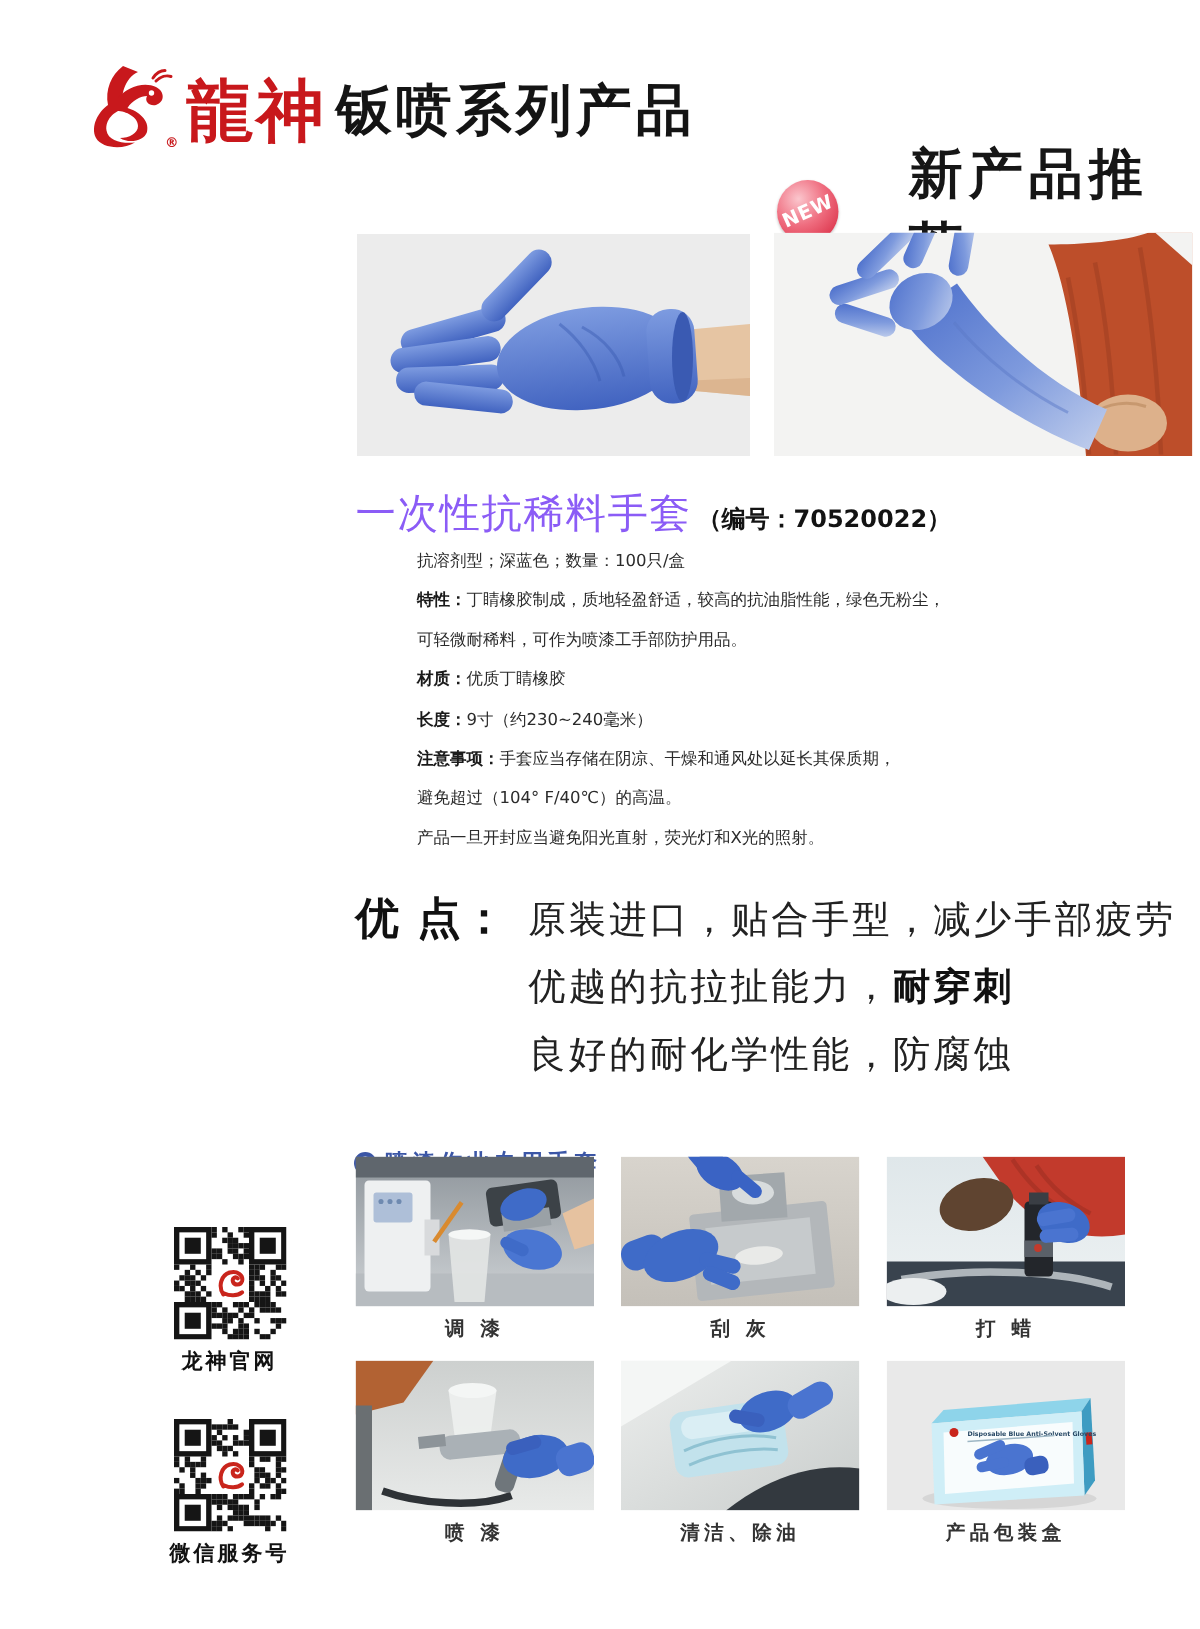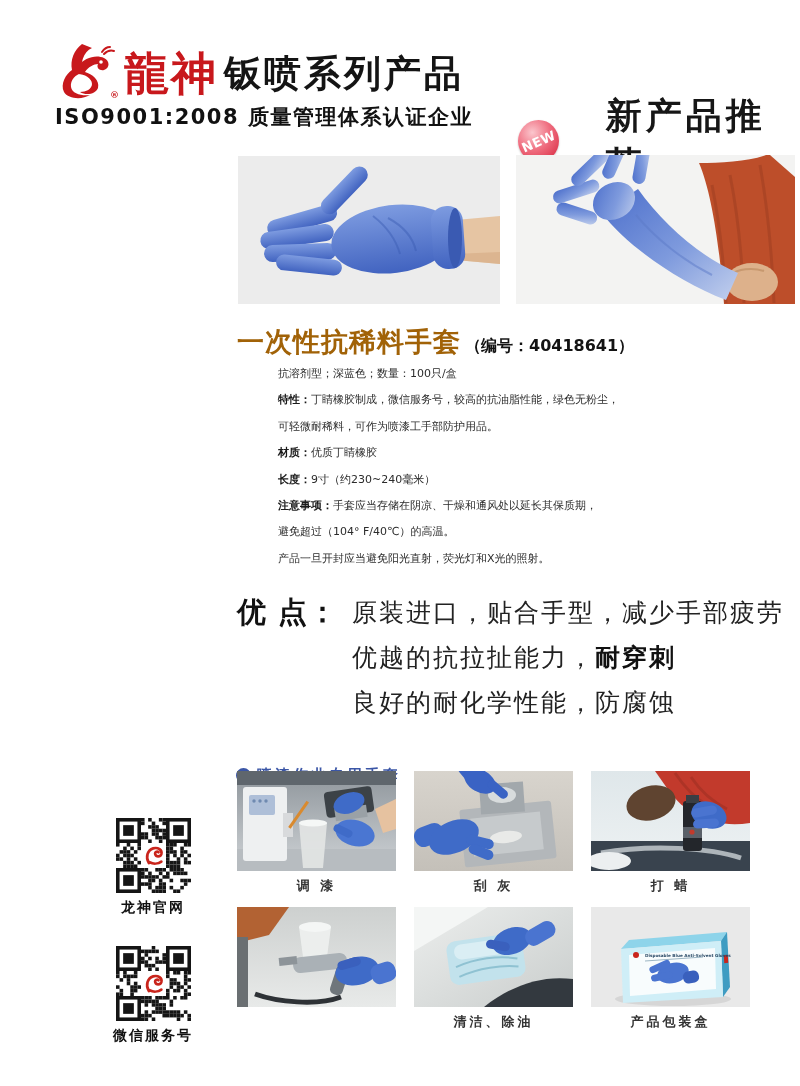--- a/index.html
+++ b/index.html
@@ -19,21 +19,21 @@
     display:flex;align-items:center;justify-content:center;box-shadow:0 1px 2px rgba(0,0,0,.25);}
   .new-badge span{color:#fff;font-weight:900;font-size:13px;transform:rotate(-24deg);letter-spacing:.5px;}
   .promo-title{font-size:36px;font-weight:900;letter-spacing:4px;color:#161616;margin-left:37px;}
 
   
   .hero{position:absolute;overflow:hidden;}
   .hero svg{display:block;}
 
   
   .title-row{position:absolute;left:237px;top:324px;display:flex;align-items:baseline;}
-  .product-title{font-size:27px;font-weight:700;letter-spacing:1px;color:#a16207;}
+  .product-title{font-size:27px;font-weight:400;letter-spacing:1px;color:#8b5cf6;}
   .product-code{font-size:16px;font-weight:800;margin-left:4px;color:#131313;}
   .specs{position:absolute;left:254px;top:361px;width:545px;font-size:11px;line-height:26.4px;color:#2b2b2b;margin-left:24px;}
   .specs b{color:#1a1a1a;}
   .advantages{position:absolute;left:237px;top:590px;display:flex;}
   .adv-label{font-size:29px;font-weight:900;color:#111;line-height:45px;letter-spacing:1px;}
   .adv-lines{margin-left:14px;font-size:25px;line-height:45px;letter-spacing:2px;color:#222;}
   .adv-lines .bold{font-weight:900;color:#111;}
 
   
   .section-head{position:absolute;left:236px;top:742px;display:flex;align-items:center;gap:6px;margin-top:24px;}
@@ -62,21 +62,20 @@
         <path d="M30,4 C22,10 18,20 20,30 C14,34 8,44 12,52 C16,59 30,60 38,55 C30,56 20,54 19,47 C18,40 24,34 30,33 C28,24 31,12 40,8 Z" fill="#c8181c"></path>
         <path d="M26,26 C32,18 44,14 52,18 C58,21 58,28 52,30 C48,31 44,28 46,24 C42,24 36,27 33,32 C40,34 48,40 46,48 C44,54 34,56 28,52 C34,52 40,49 40,44 C40,38 32,34 26,34 Z" fill="#c8181c"></path>
         <circle cx="49" cy="22" r="1.8" fill="#fff"></circle>
         <path d="M52,14 C55,11 59,10 62,11 M50,12 C52,9 55,7 58,7" stroke="#c8181c" stroke-width="2" fill="none" stroke-linecap="round"></path>
         <text x="58" y="58" font-size="9" fill="#c8181c" font-weight="bold">®</text>
       </svg>
     </span>
     <span class="brand-name">龍神</span>
     <span class="series-title">钣喷系列产品</span>
   </div>
-  <div class="cert-line">ISO9001:2008 质量管理体系认证企业</div>
 
   <div class="promo">
     <div class="new-badge">
       <span>NEW</span>
     </div>
     <div class="promo-title">新产品推荐</div>
   </div>
 
   <div class="hero" style="left:238px;top:156px;width:262px;height:148px;">
     <svg width="262" height="148" viewBox="0 0 262 148">
@@ -126,26 +125,26 @@
         <rect x="50" y="6" width="48" height="13" rx="6.5" transform="rotate(-44 74 12)"></rect>
         <rect x="76" y="-4" width="46" height="13" rx="6.5" transform="rotate(-66 99 2)"></rect>
         <rect x="104" y="2" width="42" height="13" rx="6.5" transform="rotate(-80 125 8)"></rect>
       </g>
       <path d="M120,60 C140,84 168,106 196,120" stroke="#5b79c8" stroke-width="2" opacity="0.5" fill="none"></path>
     </svg>
   </div>
 
   <div class="title-row">
     <span class="product-title">一次性抗稀料手套</span>
-    <span class="product-code">（编号：40418641）</span>
+    <span class="product-code">（编号：70520022）</span>
   </div>
 
   <div class="specs">
     <div><b></b><span>抗溶剂型；深蓝色；数量：100只/盒</span></div>
-    <div><b>特性：</b><span>丁睛橡胶制成，微信服务号，较高的抗油脂性能，绿色无粉尘，</span></div>
+    <div><b>特性：</b><span>丁睛橡胶制成，质地轻盈舒适，较高的抗油脂性能，绿色无粉尘，</span></div>
     <div><b></b><span>可轻微耐稀料，可作为喷漆工手部防护用品。</span></div>
     <div><b>材质：</b><span>优质丁睛橡胶</span></div>
     <div><b>长度：</b><span>9寸（约230~240毫米）</span></div>
     <div><b>注意事项：</b><span>手套应当存储在阴凉、干燥和通风处以延长其保质期，</span></div>
     <div><b></b><span>避免超过（104° F/40℃）的高温。</span></div>
     <div><b></b><span>产品一旦开封应当避免阳光直射，荧光灯和X光的照射。</span></div>
   </div>
 
   <div class="advantages">
     <div class="adv-label">优 点：</div>
@@ -270,20 +269,21 @@
           <ellipse cx="78" cy="20" rx="16" ry="5" fill="#f4f6f5"></ellipse>
           <rect x="56" y="48" width="54" height="16" rx="7" fill="#aab1b6" transform="rotate(-6 83 56)"></rect>
           <rect x="42" y="50" width="18" height="8" fill="#8d9499" transform="rotate(-6 51 54)"></rect>
           <rect x="96" y="58" width="13" height="30" rx="5" fill="#6f767b" transform="rotate(18 102 73)"></rect>
           <path d="M104,90 C80,99 40,95 18,87" stroke="#2e3236" stroke-width="5" fill="none"></path>
           <ellipse cx="120" cy="64" rx="22" ry="14" fill="#3f6bc8" transform="rotate(-12 120 64)"></ellipse>
           <rect x="134" y="56" width="25" height="20" rx="8" fill="#4a74d0" transform="rotate(-18 146 66)"></rect>
           <rect x="100" y="52" width="24" height="9" rx="4.5" fill="#3a60bd" transform="rotate(-16 112 56)"></rect>
         </svg>
       </div>
+      <div class="caption">喷 漆</div>
     </div>
 
     <div class="cell">
       <div class="thumb">
         <svg width="159" height="100" viewBox="0 0 159 100">
           <defs>
               <linearGradient id="s5" x1="0" y1="0" x2="1" y2="1">
                 <stop offset="0" stop-color="#eceeed"></stop>
                 <stop offset="1" stop-color="#c9cdcc"></stop>
               </linearGradient>

